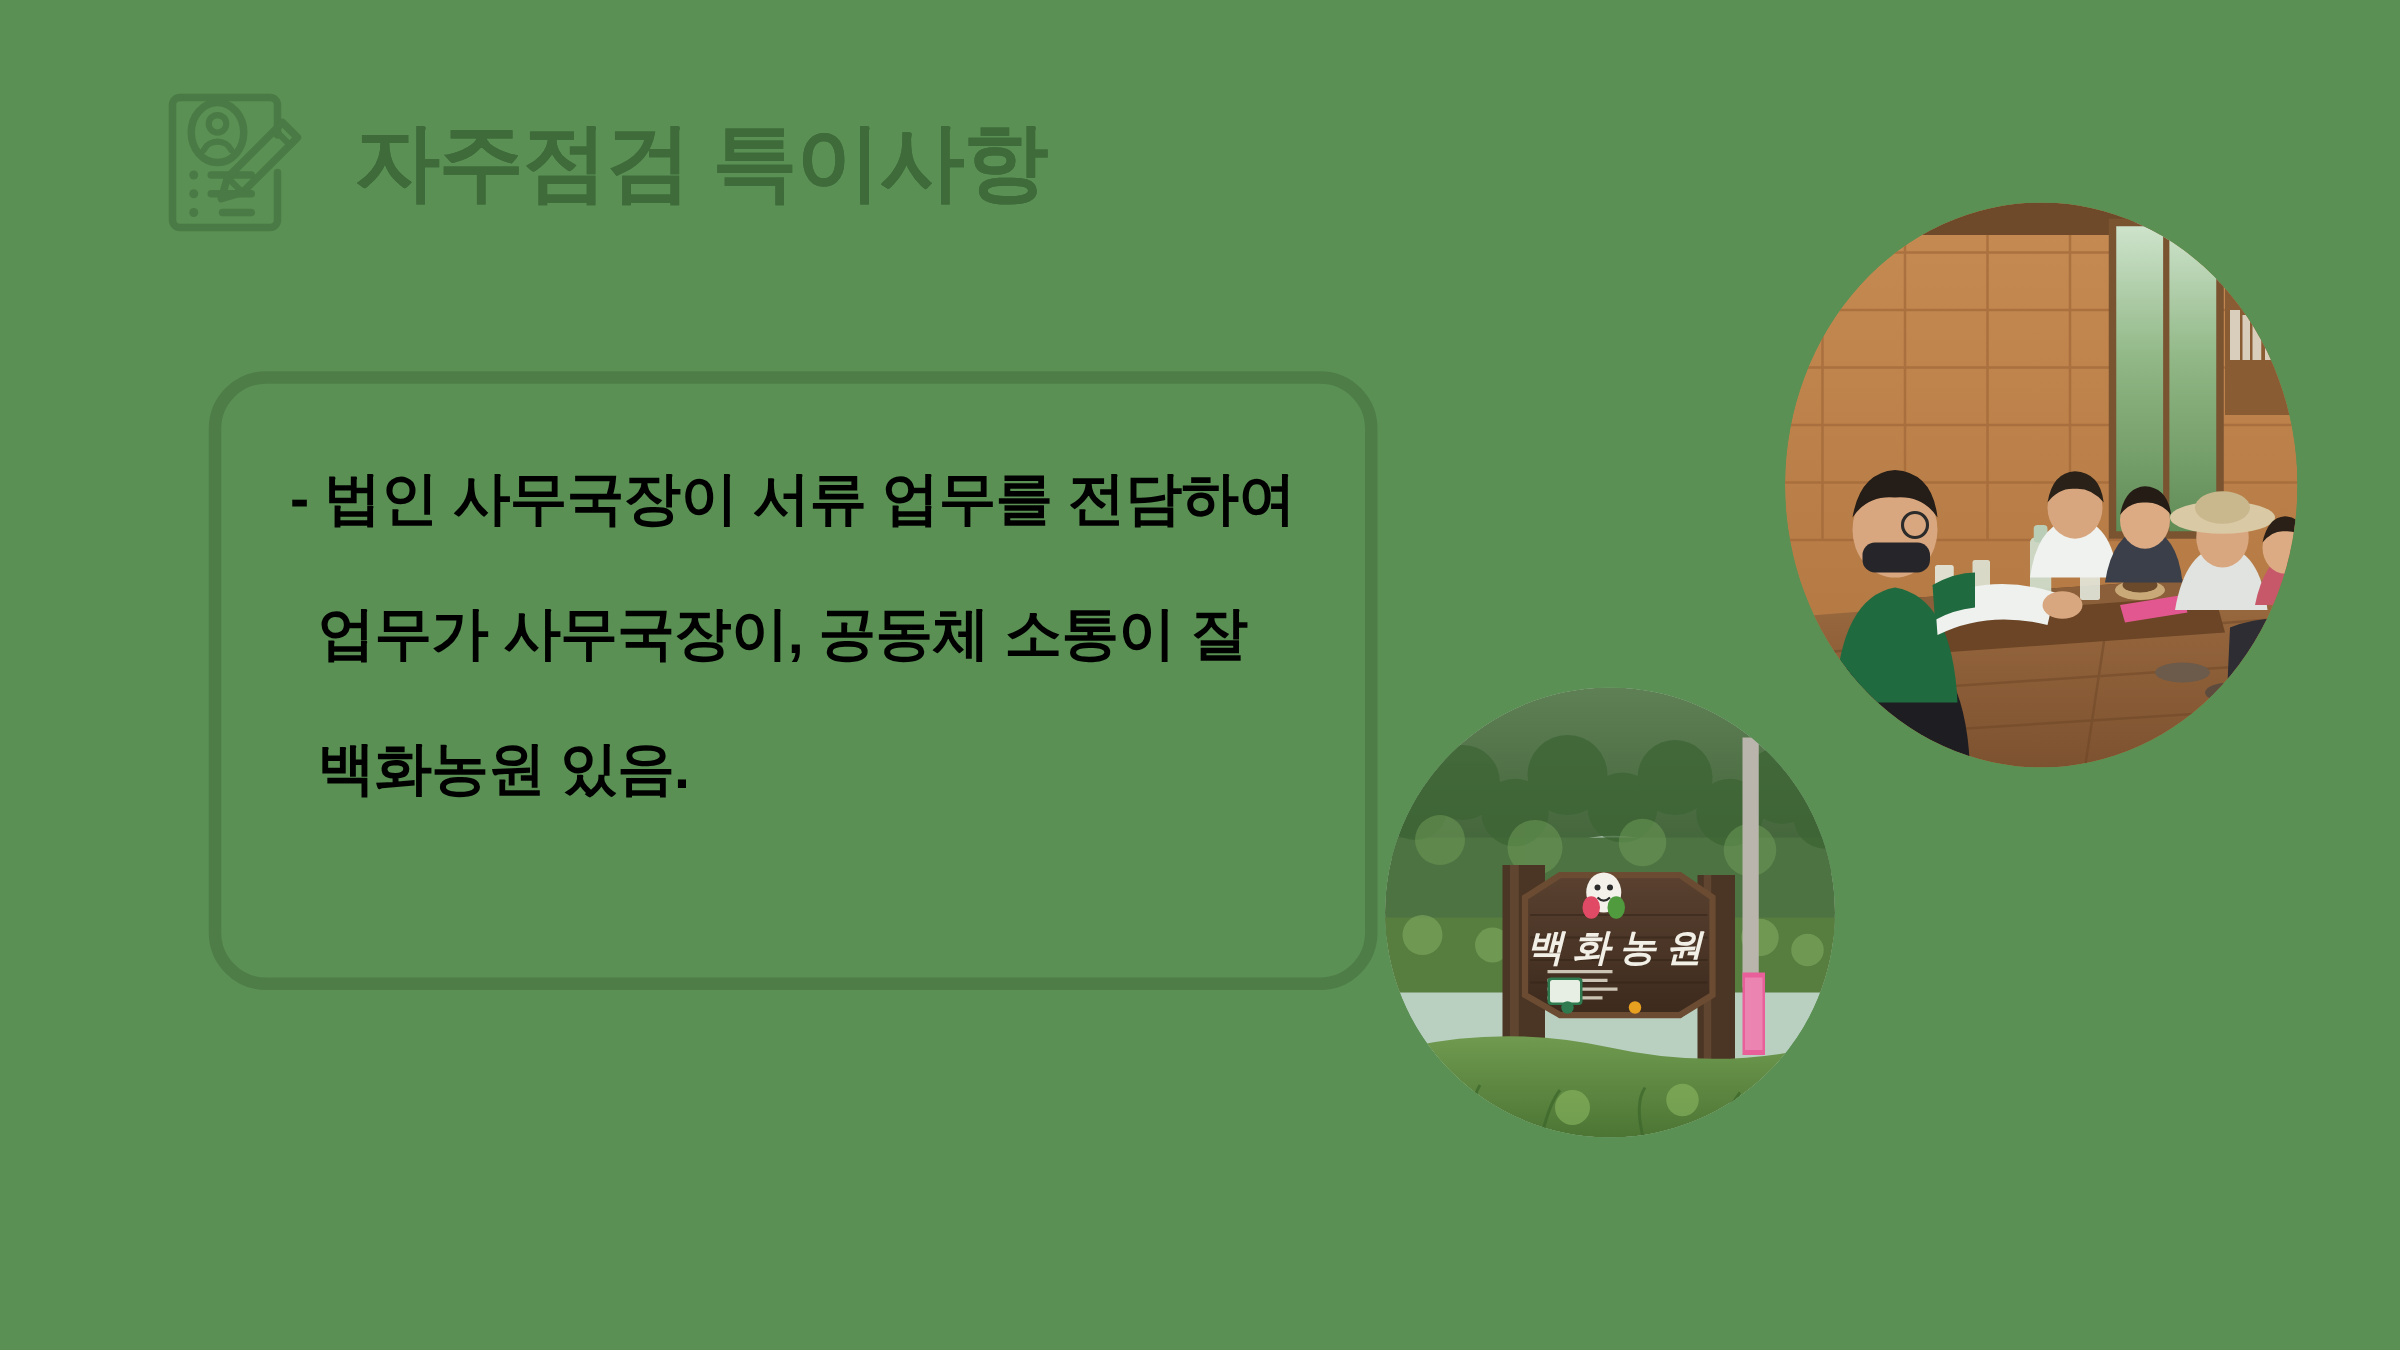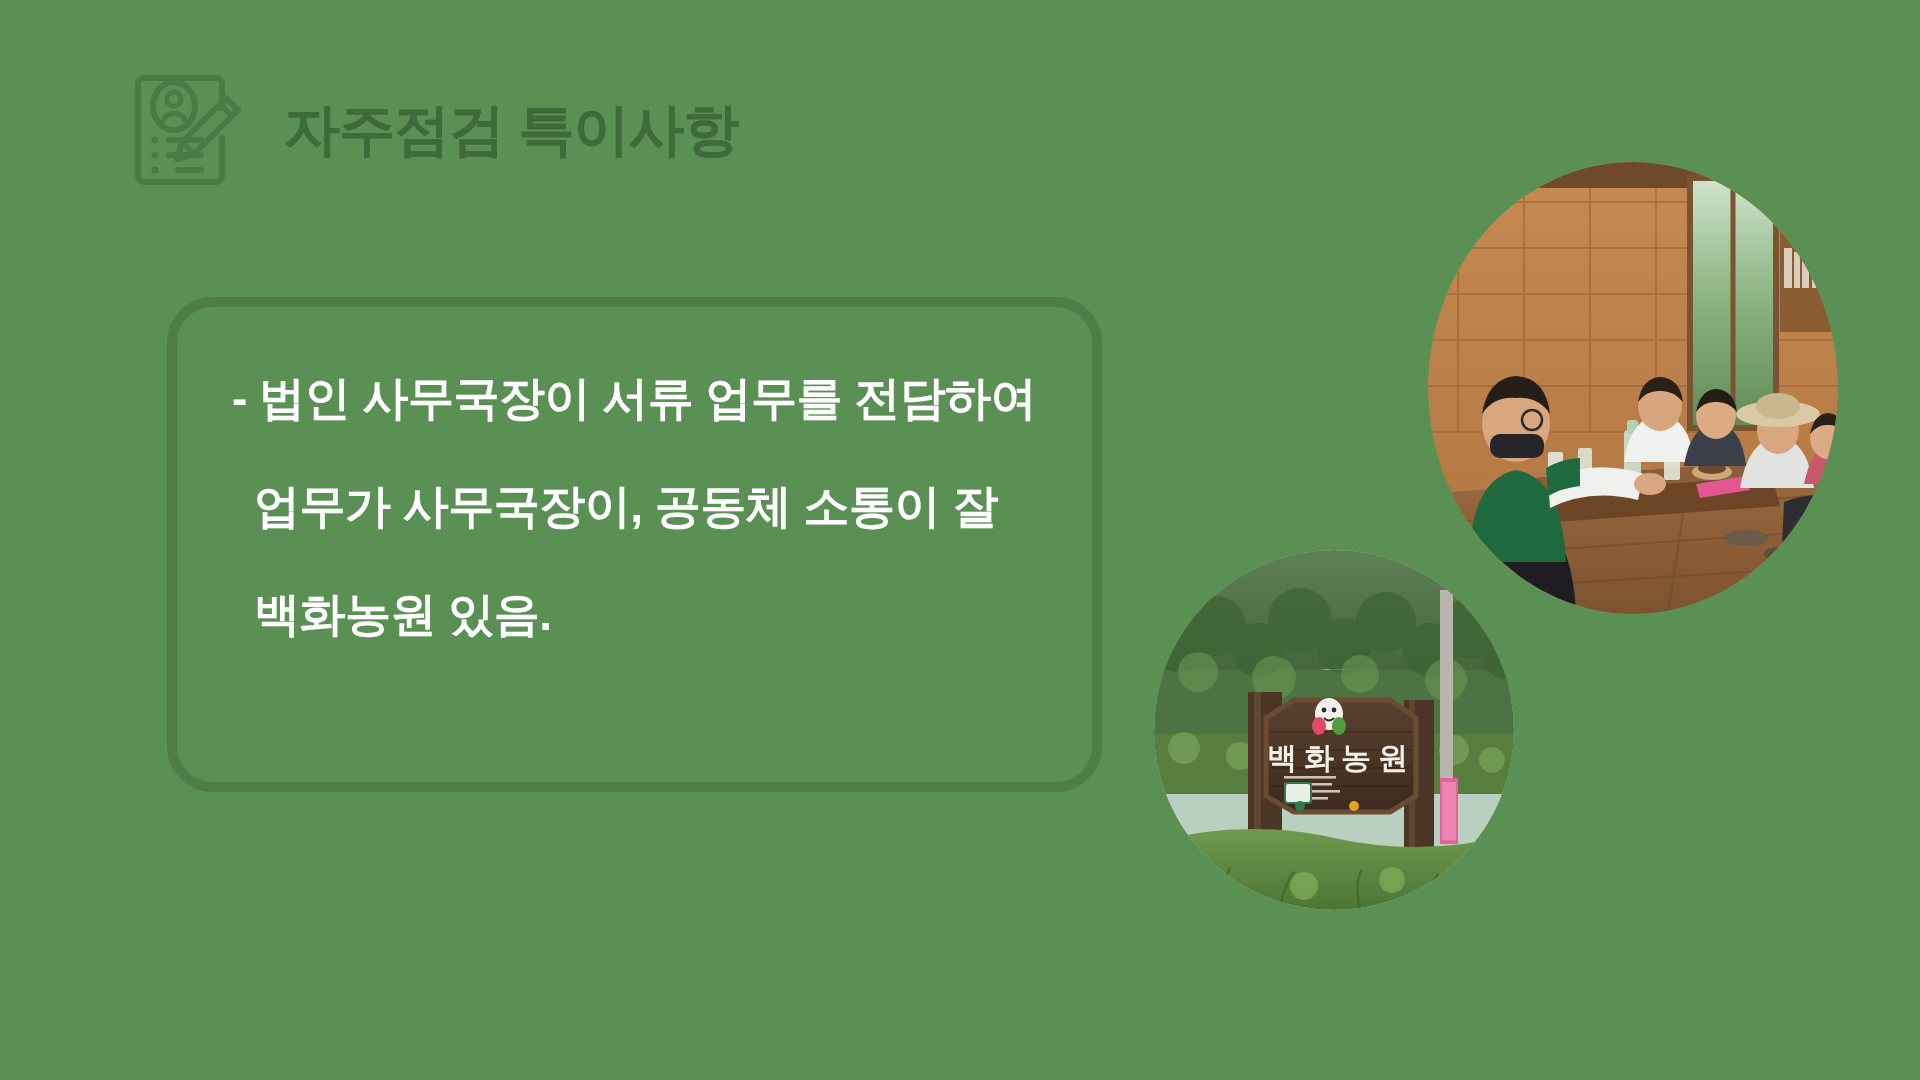--- a/index.html
+++ b/index.html
@@ -31,21 +31,21 @@
     align-items: center;
     gap: 26px;
   }
   .title-icon {
     width: 128px;
     height: 128px;
     flex: 0 0 auto;
     display: block;
   }
   .title-text {
-    font-size: 56px;
+    font-size: 68px;
     font-weight: 700;
     letter-spacing: -1px;
     color: #3f6b3b;
     line-height: 1;
     white-space: nowrap;
     text-shadow: 0 0 0 #3f6b3b;
   }
 
   
   .body-card {
@@ -61,21 +61,21 @@
   }
   .body-lines {
     position: absolute;
     left: 232px;
     top: 375px;
     width: 860px;
   }
   .body-line {
     font-size: 46px;
     font-weight: 700;
-    color: #ffffff;
+    color: #000000;
     line-height: 1;
     letter-spacing: -0.5px;
     white-space: nowrap;
     margin-bottom: 62px;
   }
   .body-line:last-child { margin-bottom: 0; }
   .body-line.indent { padding-left: 22px; }
 
   
   .photo {
@@ -83,24 +83,25 @@
     border-radius: 50%;
     overflow: hidden;
   }
   .photo-meeting {
     left: 1428px;
     top: 162px;
     width: 410px;
     height: 452px;
   }
   .photo-sign {
-    left: 1154px;
+    left: 1108px;
     top: 550px;
     width: 360px;
     height: 360px;
+    font-style: italic;
   }
   .photo svg { display: block; width: 100%; height: 100%; }
 </style>
 </head>
 <body>
 
 <div class="slide">
 
   <div class="title-row">
     <span class="title-icon-wrap">

